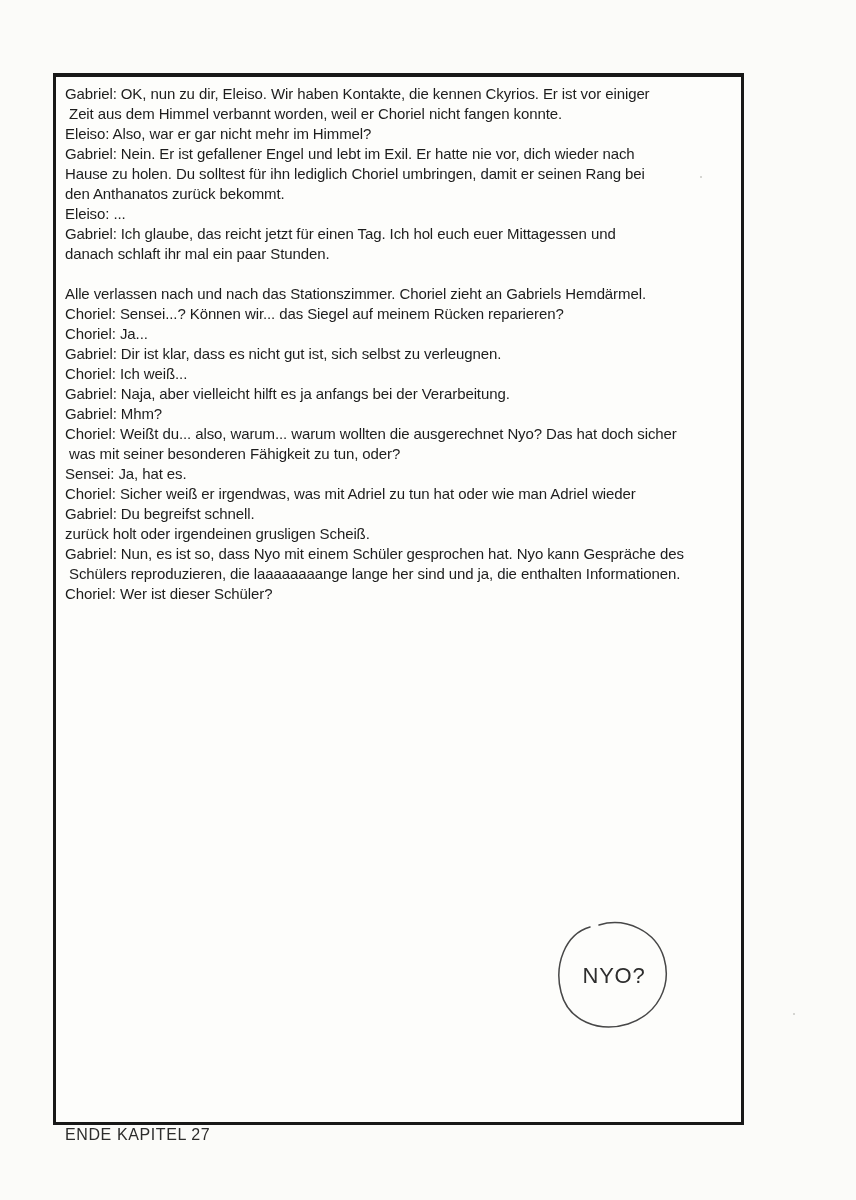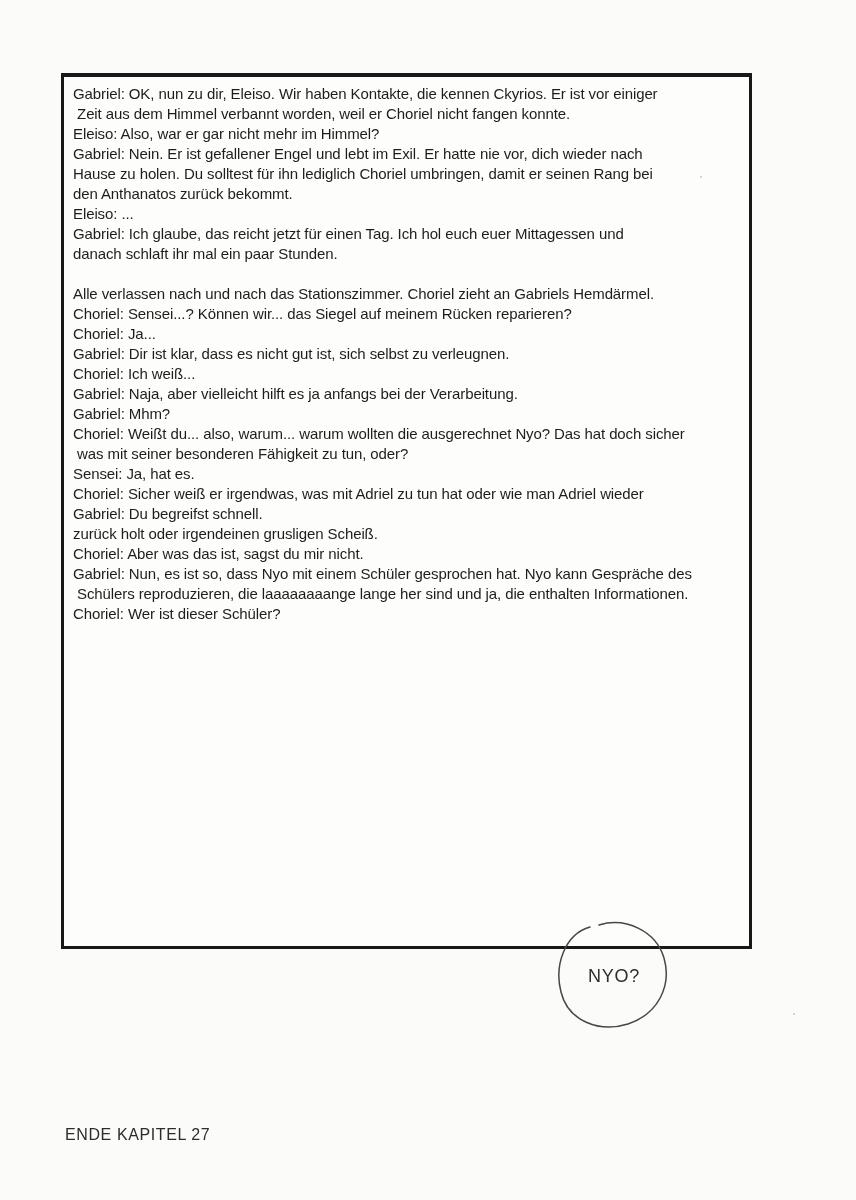--- a/index.html
+++ b/index.html
@@ -14,24 +14,24 @@
     font-family: "Liberation Sans", sans-serif;
     overflow: hidden;
   }
   .page {
     position: absolute;
     inset: 0;
   }
   
   .script-box {
     position: absolute;
-    left: 61px;
+    left: 53px;
     top: 73px;
     width: 691px;
-    height: 876px;
+    height: 1052px;
     box-sizing: border-box;
     border: 3px solid #181818;
     border-top-width: 4px;
     background: #fdfdfb;
     overflow: hidden;
   }
   
   .script-box::after {
     content: "";
     position: absolute;
@@ -64,21 +64,21 @@
   .nyo-annotation svg {
     position: absolute;
     inset: 0;
   }
   .nyo-text {
     position: absolute;
     inset: 0;
     display: flex;
     align-items: center;
     justify-content: center;
-    font-size: 18px;
+    font-size: 22px;
     letter-spacing: 0.8px;
     color: #2e2e2e;
   }
   
   .chapter-end {
     position: absolute;
     left: 65px;
     top: 1126px;
     font-size: 16px;
     letter-spacing: 0.6px;
@@ -114,21 +114,20 @@
         <div class="script-line">Gabriel: Dir ist klar, dass es nicht gut ist, sich selbst zu verleugnen.</div>
         <div class="script-line">Choriel: Ich weiß...</div>
         <div class="script-line">Gabriel: Naja, aber vielleicht hilft es ja anfangs bei der Verarbeitung.</div>
         <div class="script-line">Gabriel: Mhm?</div>
         <div class="script-line">Choriel: Weißt du... also, warum... warum wollten die ausgerechnet Nyo? Das hat doch sicher</div>
         <div class="script-line"> was mit seiner besonderen Fähigkeit zu tun, oder?</div>
         <div class="script-line">Sensei: Ja, hat es.</div>
         <div class="script-line">Choriel: Sicher weiß er irgendwas, was mit Adriel zu tun hat oder wie man Adriel wieder</div>
         <div class="script-line">Gabriel: Du begreifst schnell.</div>
         <div class="script-line">zurück holt oder irgendeinen grusligen Scheiß.</div>
-        <div class="script-line">Choriel: Aber was das ist, sagst du mir nicht.</div>
         <div class="script-line">Gabriel: Nun, es ist so, dass Nyo mit einem Schüler gesprochen hat. Nyo kann Gespräche des</div>
         <div class="script-line"> Schülers reproduzieren, die laaaaaaaange lange her sind und ja, die enthalten Informationen.</div>
         <div class="script-line">Choriel: Wer ist dieser Schüler?</div>
       </div>
   </div>
 
   <div class="nyo-annotation">
     <svg viewBox="0 0 116 112" width="116" height="112" fill="none" stroke="#474747" stroke-width="1.5" stroke-linecap="round">
       <path d="M 43,5
                C 70,-3 100,11 108,38

